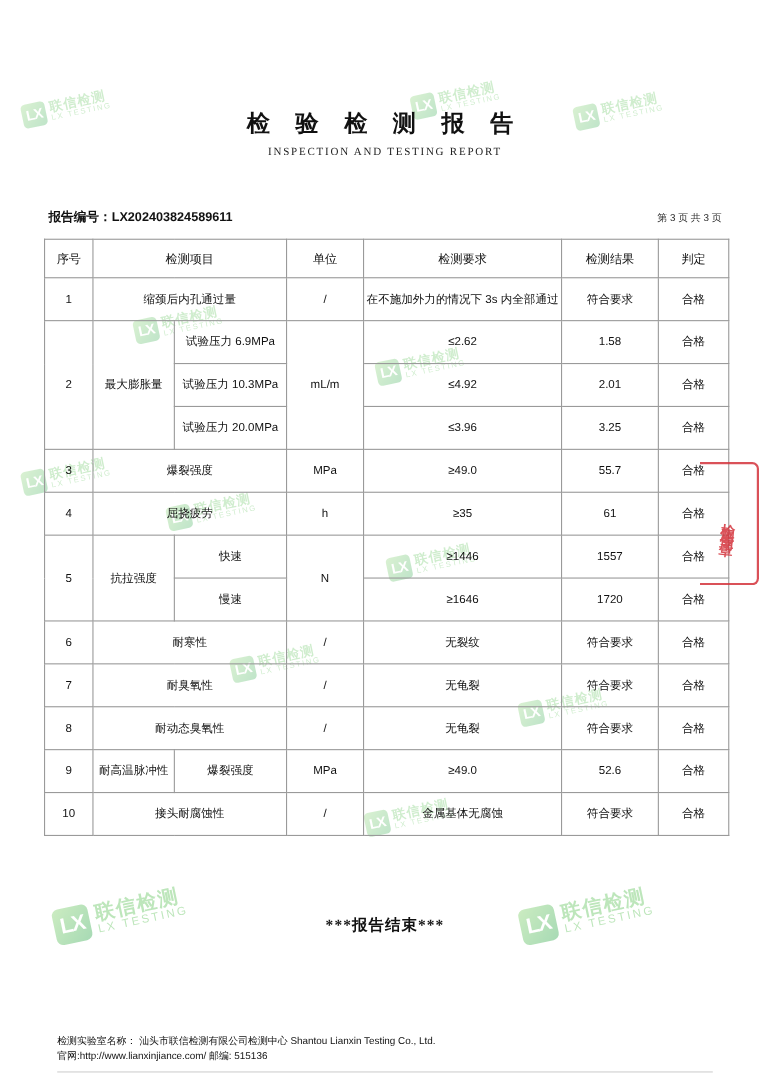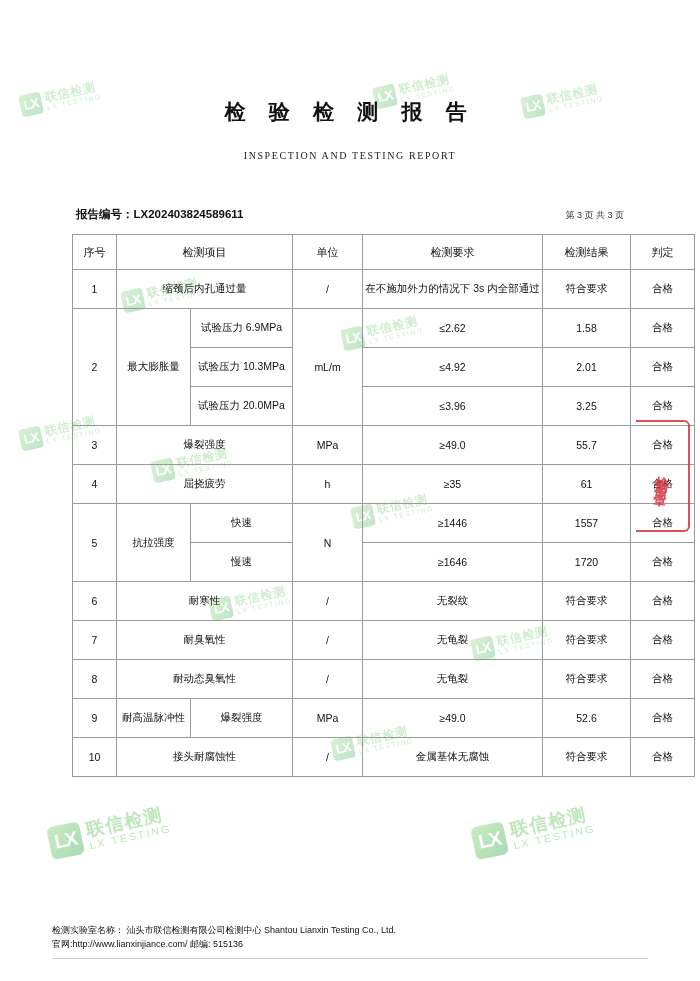--- a/index.html
+++ b/index.html
@@ -67,38 +67,38 @@
     white-space: nowrap;
   }
 
   
   .page {
     position: relative;
     z-index: 2;
     width: 700px;
     height: 981px;
     box-sizing: border-box;
-    padding: 0 72px;
+    padding: 0 40px;
   }
 
   .doc-title {
     text-align: center;
     font-family: "Liberation Serif", serif;
     font-weight: bold;
     font-size: 21px;
     letter-spacing: 9px;
     padding-top: 98px;
     color: #111;
   }
   .doc-subtitle {
     text-align: center;
     font-family: "Liberation Serif", serif;
     font-size: 10px;
     letter-spacing: 1.6px;
-    margin-top: 24px;
+    margin-top: 7px;
     color: #222;
   }
 
   .meta-row {
     display: flex;
     align-items: flex-end;
     justify-content: space-between;
     margin-top: 36px;
     padding: 0 4px;
     text-align: center;
@@ -152,21 +152,21 @@
     font-weight: bold;
     font-size: 14px;
     letter-spacing: 1px;
     margin-top: 72px;
     color: #111;
   }
 
   .footer {
     position: absolute;
     left: 52px;
-    bottom: 22px;
+    bottom: 6px;
     width: 596px;
     z-index: 2;
   }
   .footer .f-line {
     font-family: "Liberation Sans", sans-serif;
     font-size: 8.5px;
     color: #111;
     line-height: 1.55;
     white-space: nowrap;
   }
@@ -440,20 +440,21 @@
         <td>10</td>
         <td colspan="2">接头耐腐蚀性</td>
         <td>/</td>
         <td>金属基体无腐蚀</td>
         <td>符合要求</td>
         <td>合格</td>
       </tr>
     </tbody>
   </table>
 
+  <div class="end-mark">***报告结束***</div>
 </div>
 
 <div class="seal">
   <div class="seal-text">检测专用章</div>
 </div>
 
 <div class="footer">
   <div class="f-line cn">检测实验室名称：  汕头市联信检测有限公司检测中心  Shantou Lianxin Testing Co., Ltd.</div>
   <div class="f-line cn">官网:http://www.lianxinjiance.com/    邮编: 515136</div>
   <div class="f-rule"></div>

